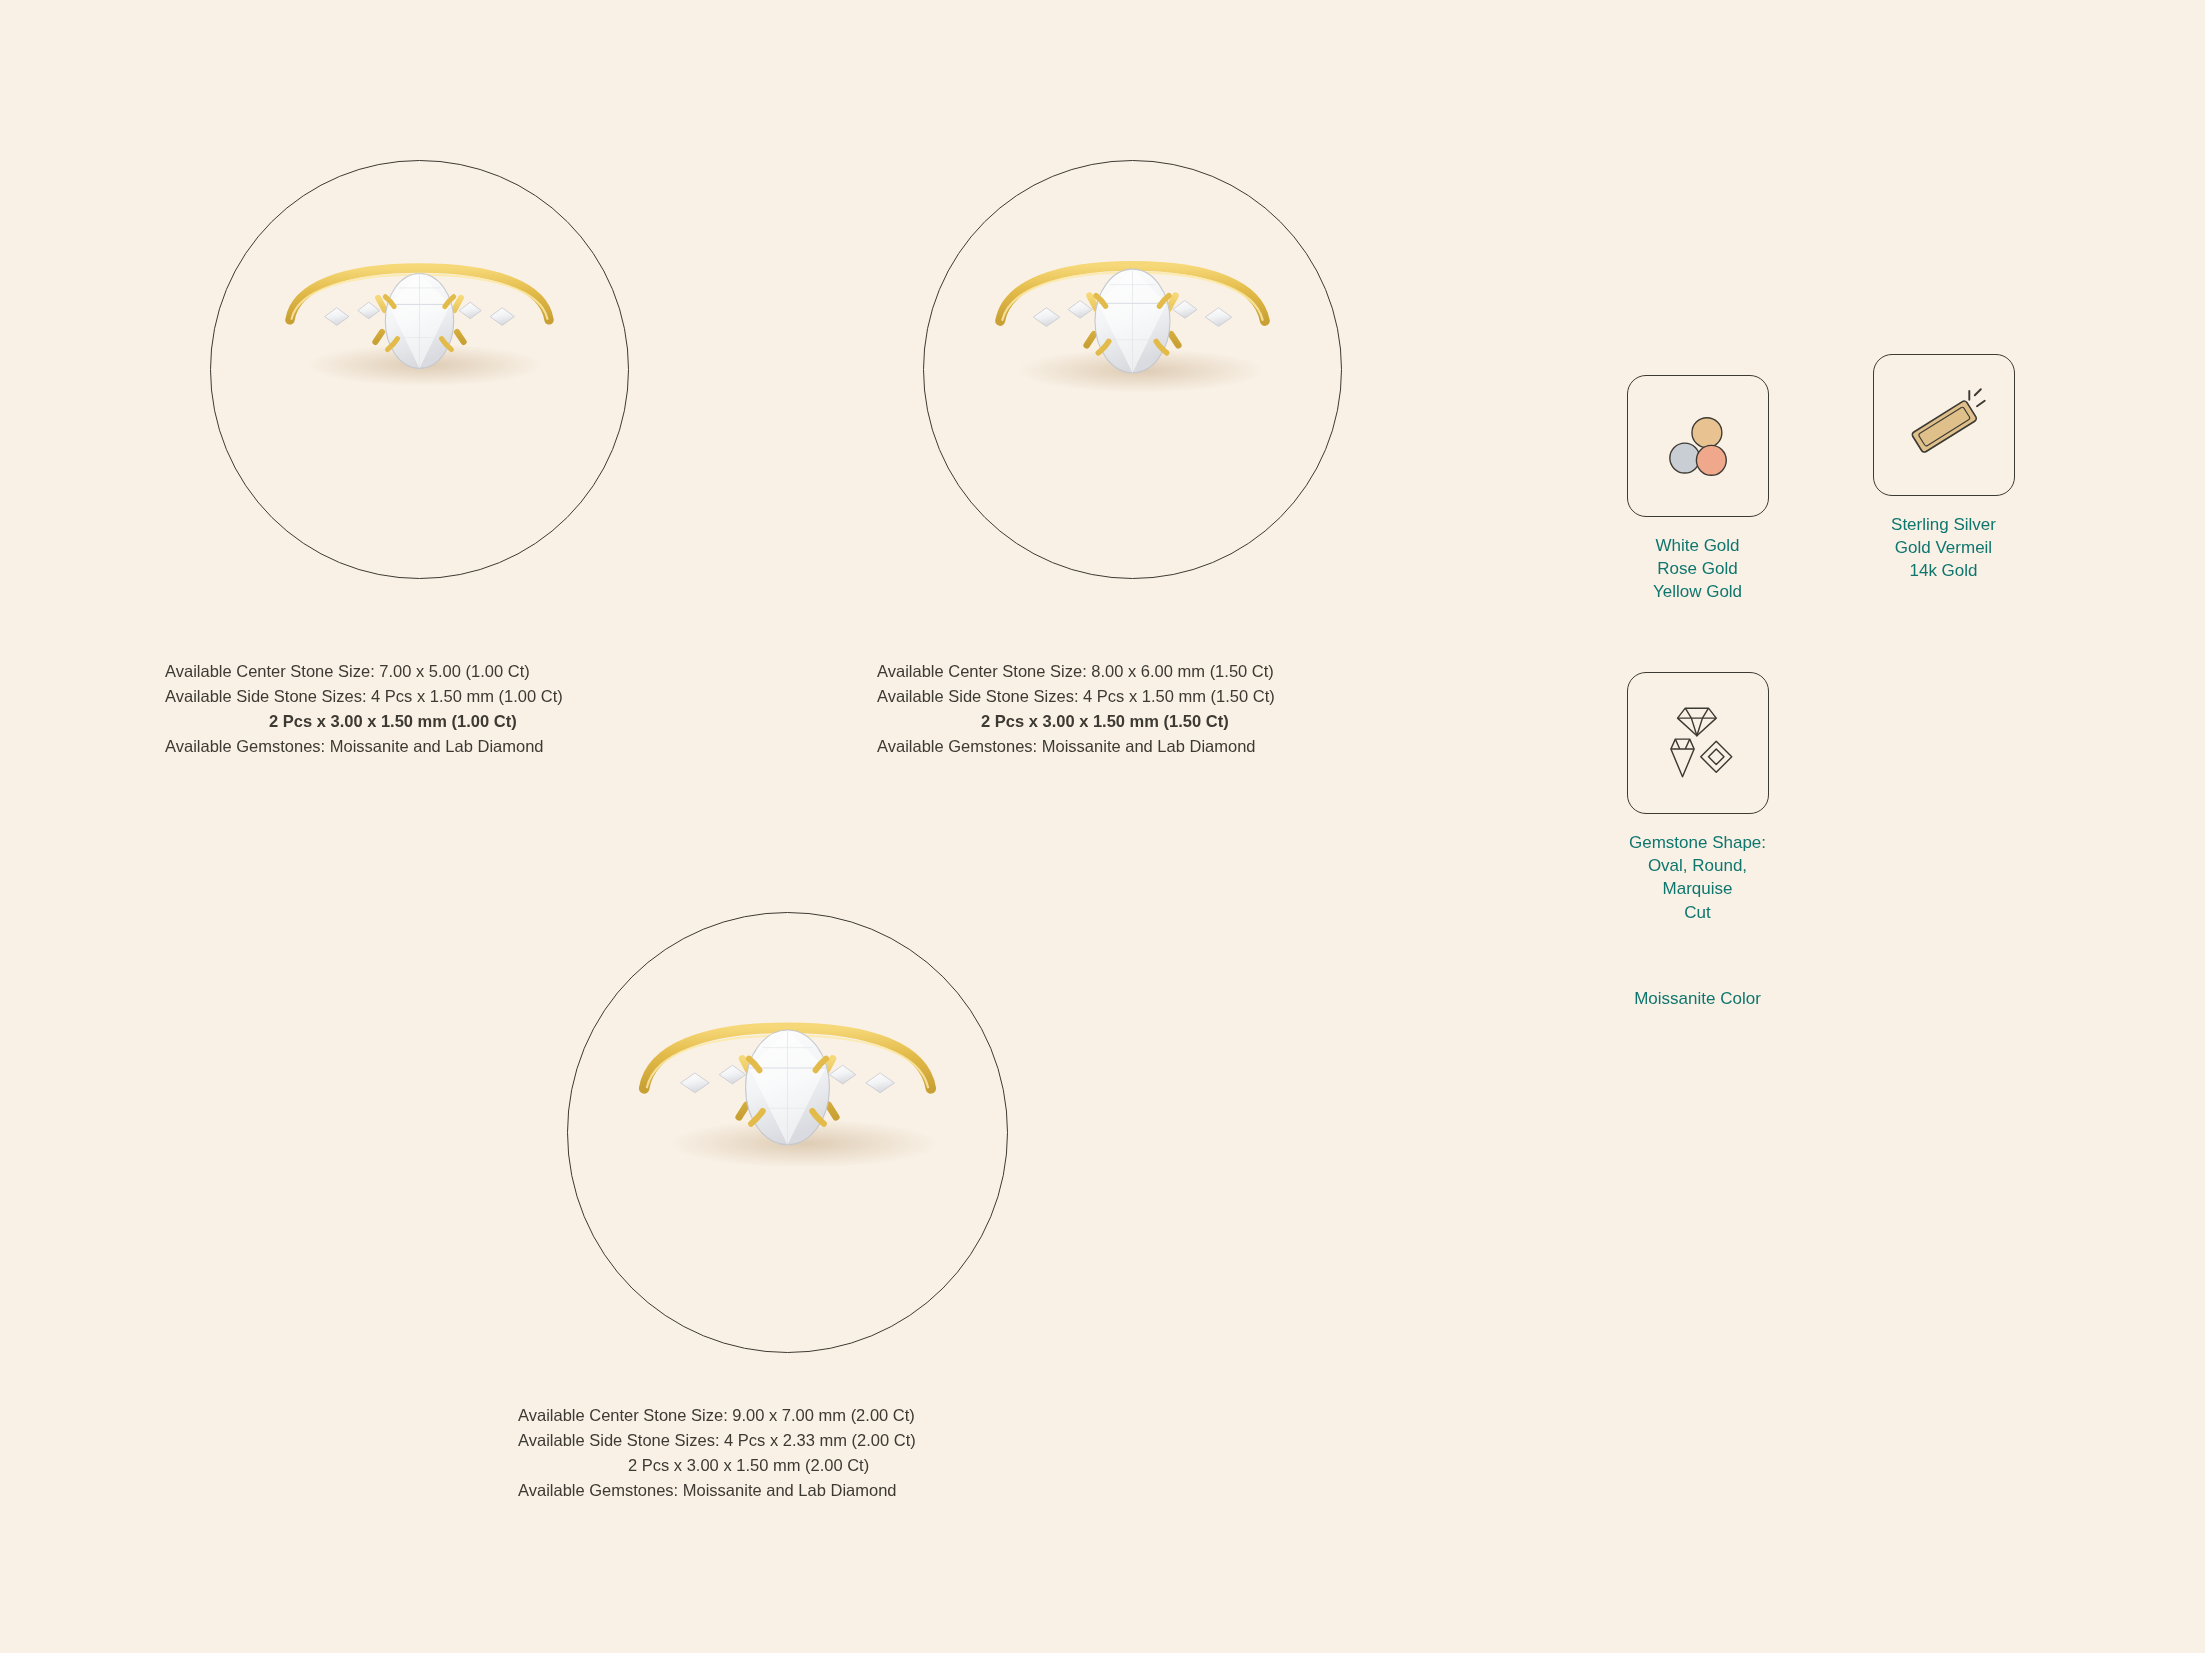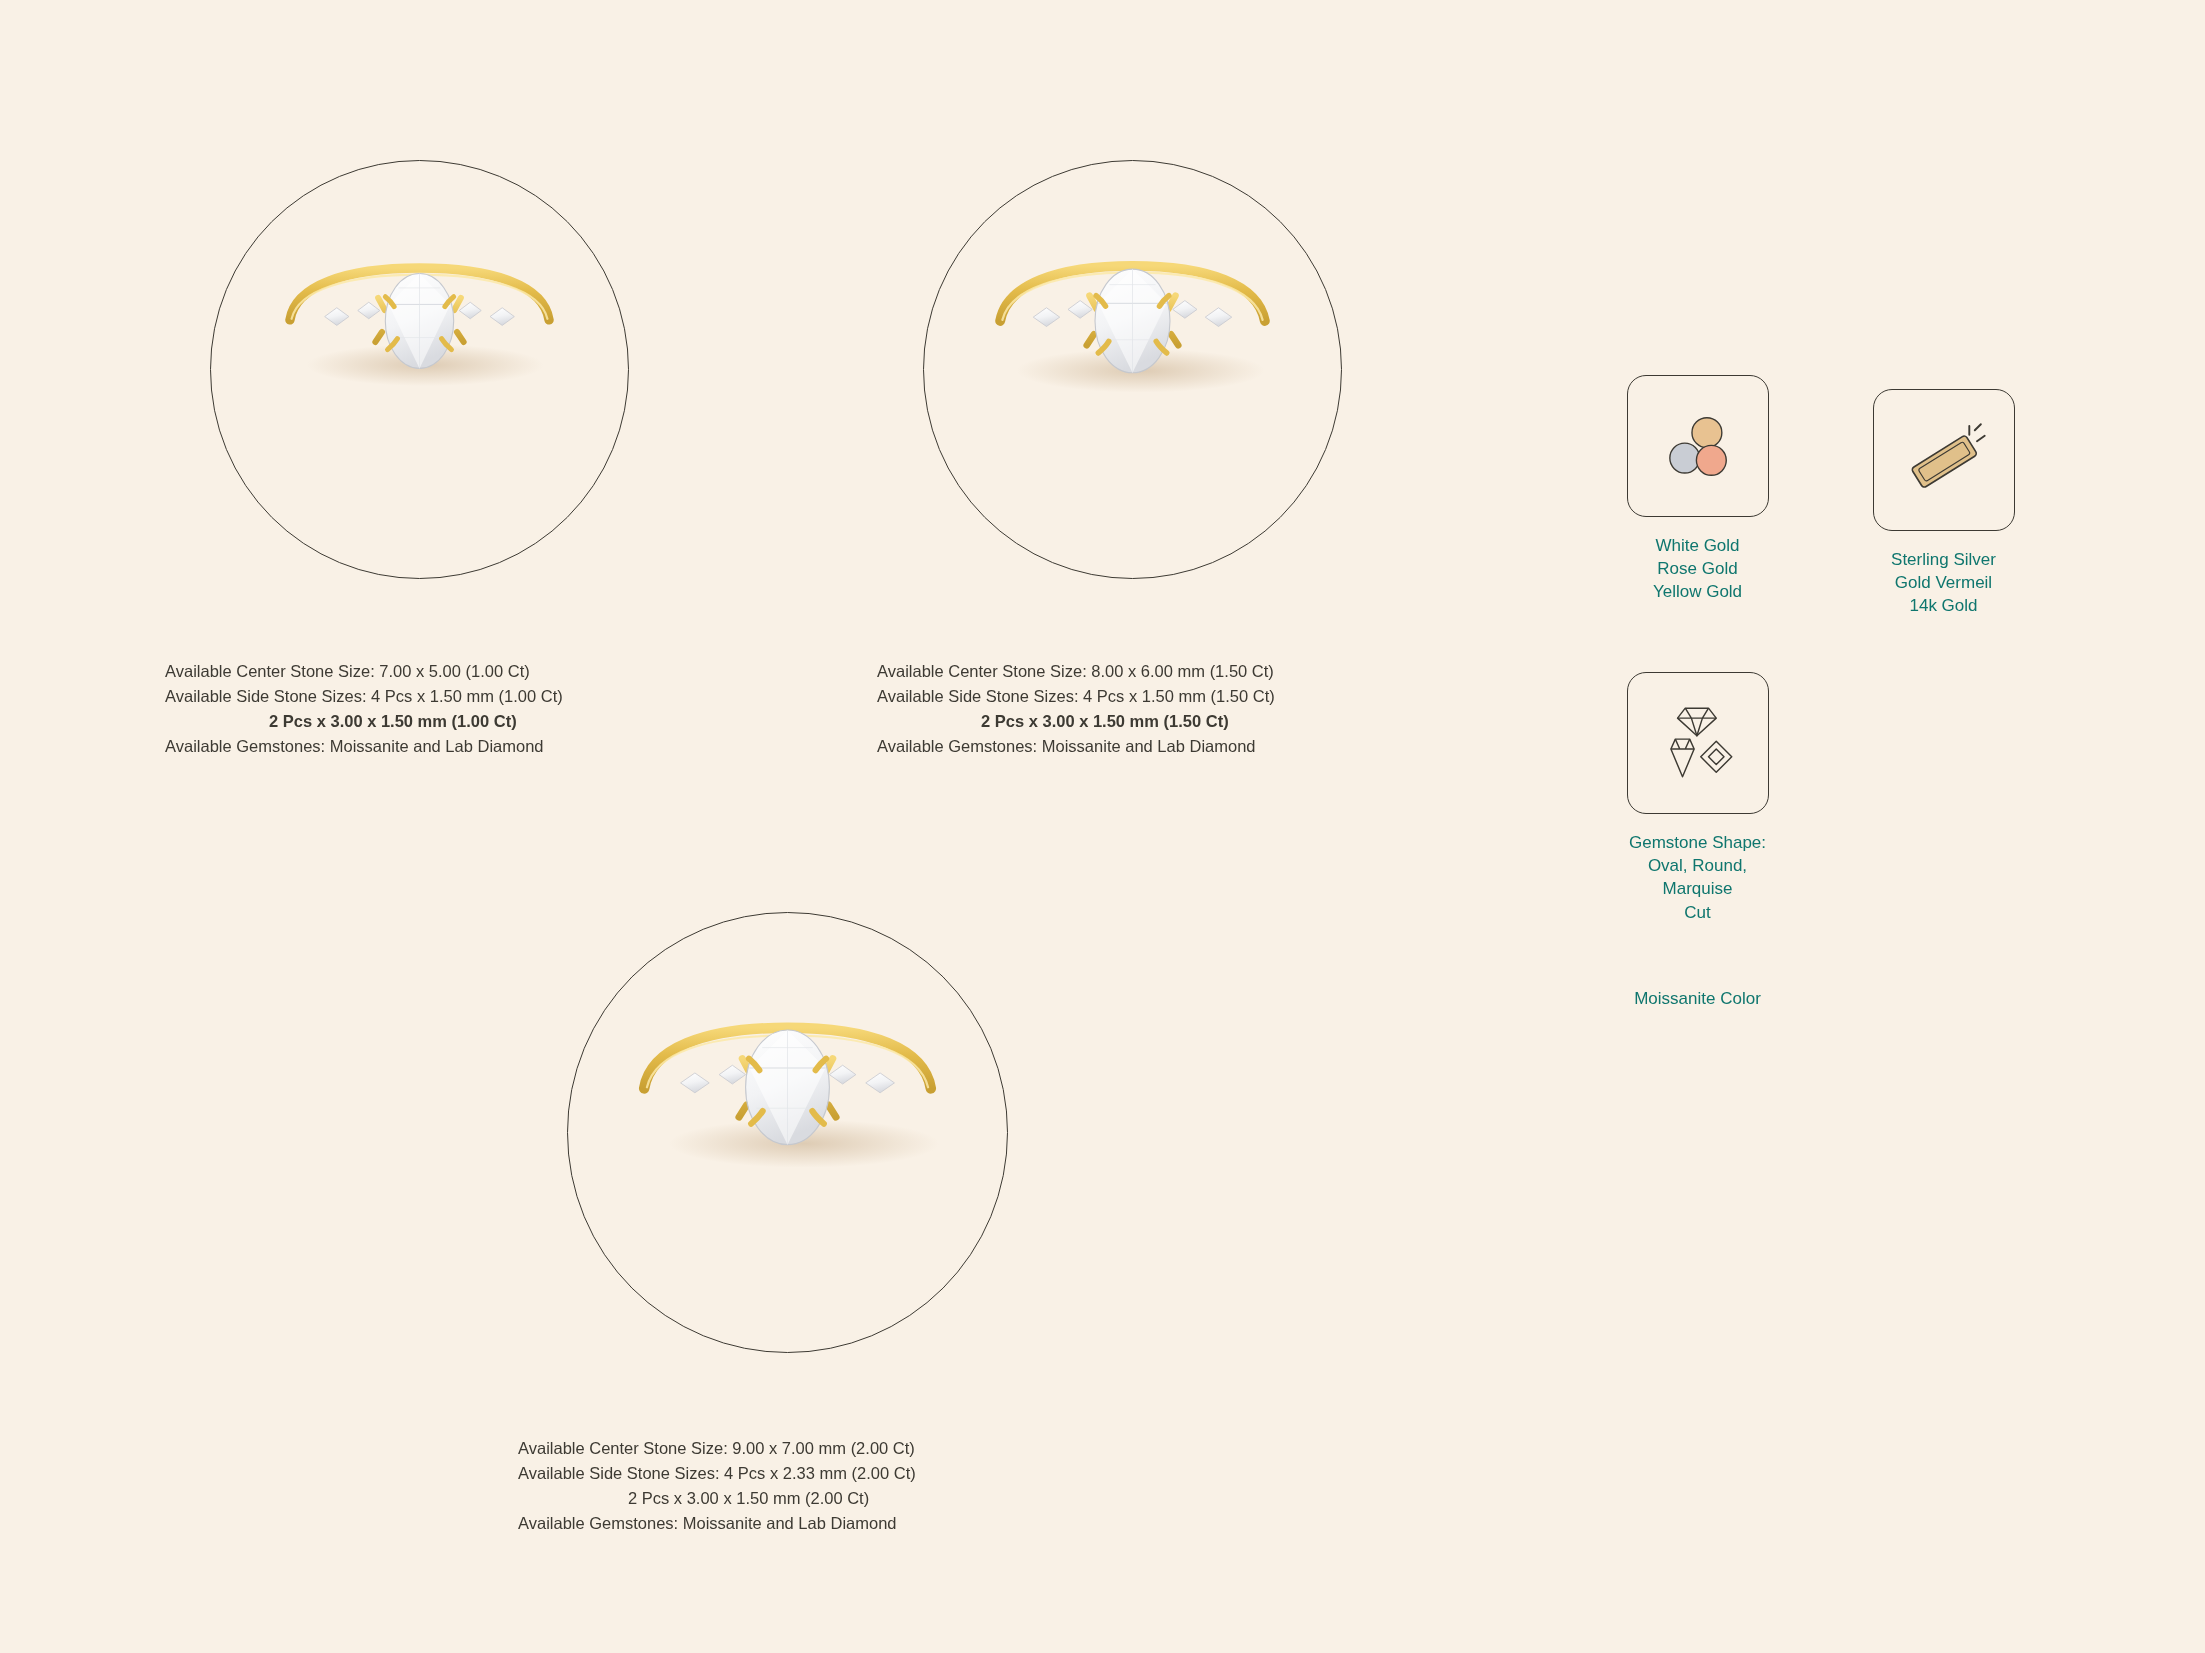--- a/index.html
+++ b/index.html
@@ -216,41 +216,41 @@
       <ellipse cx="400" cy="318" rx="76" ry="104" fill="url(#stone3)" stroke="#c5c8ce" stroke-width="2"></ellipse>
       <path d="M400 214 L469 283 L400 422 L331 283 Z" fill="#ffffff" opacity="0.55"></path>
       <path d="M331 283 L469 283" stroke="#d4d7dd" stroke-width="1.6"></path>
       <path d="M400 214 L400 422" stroke="#dfe2e7" stroke-width="1.2"></path>
       <path d="M354 246 L446 246 M344 356 L456 356" stroke="#e3e6ea" stroke-width="1.2"></path>
       <path d="M330 266 q12 10 19 21 M470 266 q-12 10 -19 21" stroke="#e3bb4a" stroke-width="11" stroke-linecap="round" fill="none"></path>
       <path d="M334 384 q14 -12 21 -23 M466 384 q-14 -12 -21 -23" stroke="#e3bb4a" stroke-width="11" stroke-linecap="round" fill="none"></path>
     </svg>
   </div>
 
-  <div class="specs" style="left:518px; top:1403px;margin-top:33px;">
+  <div class="specs" style="left:518px; top:1403px;">
     <span class="line">Available Center Stone Size: 9.00 x 7.00 mm (2.00 Ct)</span>
     <span class="line">Available Side Stone Sizes:  4 Pcs x 2.33 mm (2.00 Ct)</span>
     <span class="line indent3">2 Pcs x 3.00 x 1.50 mm (2.00 Ct)</span>
     <span class="line">Available Gemstones: Moissanite and Lab Diamond</span>
   </div>
 
   <div class="icon-card" style="left:1626px; top:375px;">
     <div class="icon-box">
       <svg width="83" height="83" viewBox="0 0 150 150">
         <circle cx="92" cy="50" r="27" fill="#e8c291" stroke="#3d3a33" stroke-width="2.5"></circle>
         <circle cx="52" cy="96" r="27" fill="#c9cdd4" stroke="#3d3a33" stroke-width="2.5"></circle>
         <circle cx="100" cy="100" r="27" fill="#f0a88d" stroke="#3d3a33" stroke-width="2.5"></circle>
       </svg>
     </div>
     <div class="icon-caption">White Gold
 Rose Gold
 Yellow Gold</div>
   </div>
 
-  <div class="icon-card" style="left:1872px; top:389px;">
+  <div class="icon-card" style="left:1872px; top:354px;">
     <div class="icon-box">
       <svg width="88" height="88" viewBox="0 0 160 160">
         <g transform="rotate(-32 80 82)">
           <rect x="22" y="62" width="116" height="42" rx="6" fill="#e0c08a" stroke="#3d3a33" stroke-width="3"></rect>
           <rect x="32" y="70" width="96" height="26" rx="4" fill="none" stroke="#3d3a33" stroke-width="2"></rect>
         </g>
         <path d="M126 34 l0 -16 M140 46 l14 -10 M136 26 l11 -11" stroke="#3d3a33" stroke-width="3.5" stroke-linecap="round"></path>
       </svg>
     </div>
     <div class="icon-caption">Sterling Silver

